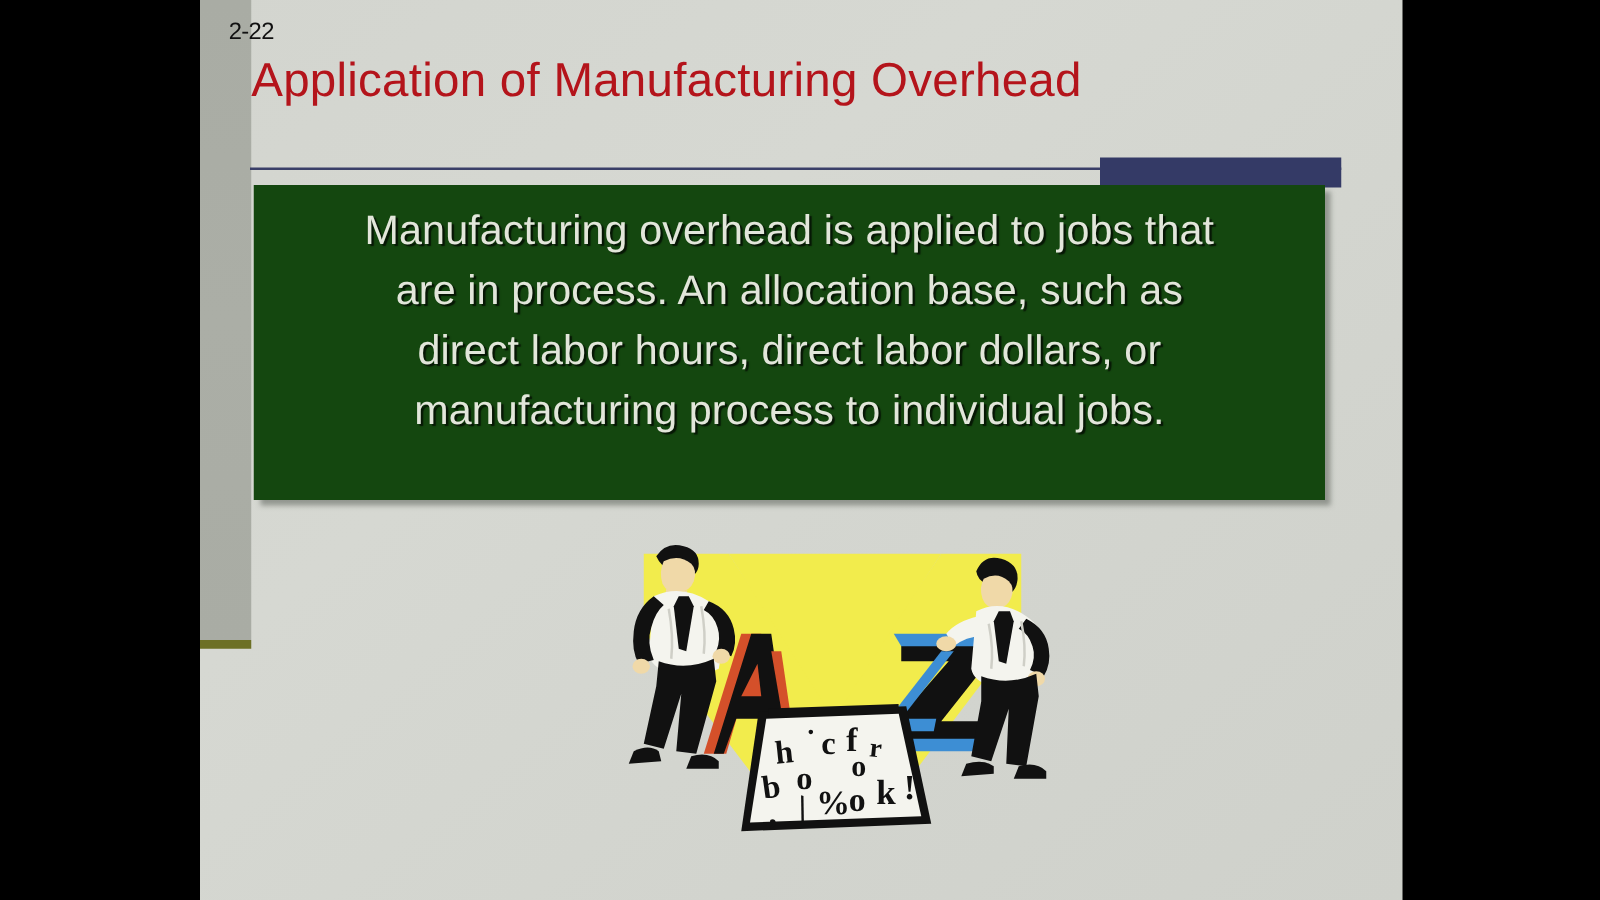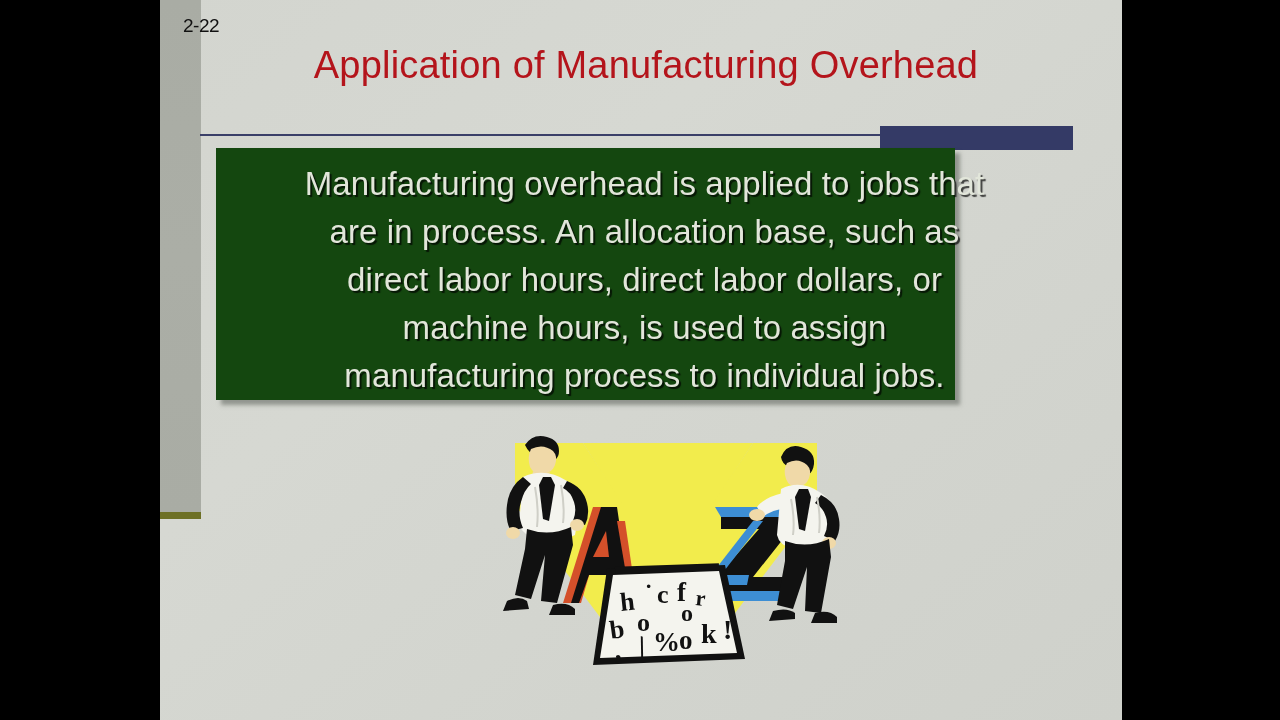--- a/index.html
+++ b/index.html
@@ -62,21 +62,21 @@
     letter-spacing: -0.5px;
     white-space: nowrap;
   }
 
   
   #title {
     position: absolute;
     left: 41px;
     top: 44px;
     width: 890px;
-    text-align: center;
+    text-align: left;
     font-size: 38px;
     color: #b4141b;
     white-space: nowrap;
     letter-spacing: 0.2px;
   }
 
   
   #divider {
     position: absolute;
     left: 40px;
@@ -92,23 +92,23 @@
     left: 720px;
     top: 126px;
     width: 193px;
     height: 24px;
     background: #343a66;
   }
 
   
   #body-box {
     position: absolute;
-    left: 56px;
+    left: 43px;
     top: 148px;
-    width: 739px;
+    width: 857px;
     height: 252px;
     background: #14470f;
     box-shadow: 5px 5px 4px rgba(90,95,88,0.55);
     text-decoration: underline;
   }
   #body-text {
     position: absolute;
     left: 18px;
     top: 12px;
     width: 821px;
@@ -145,21 +145,20 @@
     <div id="title">Application of Manufacturing Overhead</div>
 
     <div id="divider"></div>
     <div id="accent-block"></div>
 
     <div id="body-box">
       <div id="body-text">
         <div>Manufacturing overhead is applied to jobs that</div>
         <div>are in process. An allocation base, such as</div>
         <div>direct labor hours, direct labor dollars, or</div>
-        <div>machine hours, is used to assign</div>
         <div>manufacturing process to individual jobs.</div>
       </div>
     </div>
 
     <div id="clipart">
       <svg width="360" height="255" viewBox="0 0 360 255" xmlns="http://www.w3.org/2000/svg">
 
         <g>
           <polygon points="30,18 98,18 185,150 178,196 118,196 30,80" fill="#f2ec4c"></polygon>
           <polygon points="332,18 268,18 178,152 186,198 244,196 332,80" fill="#f2ec4c"></polygon>

